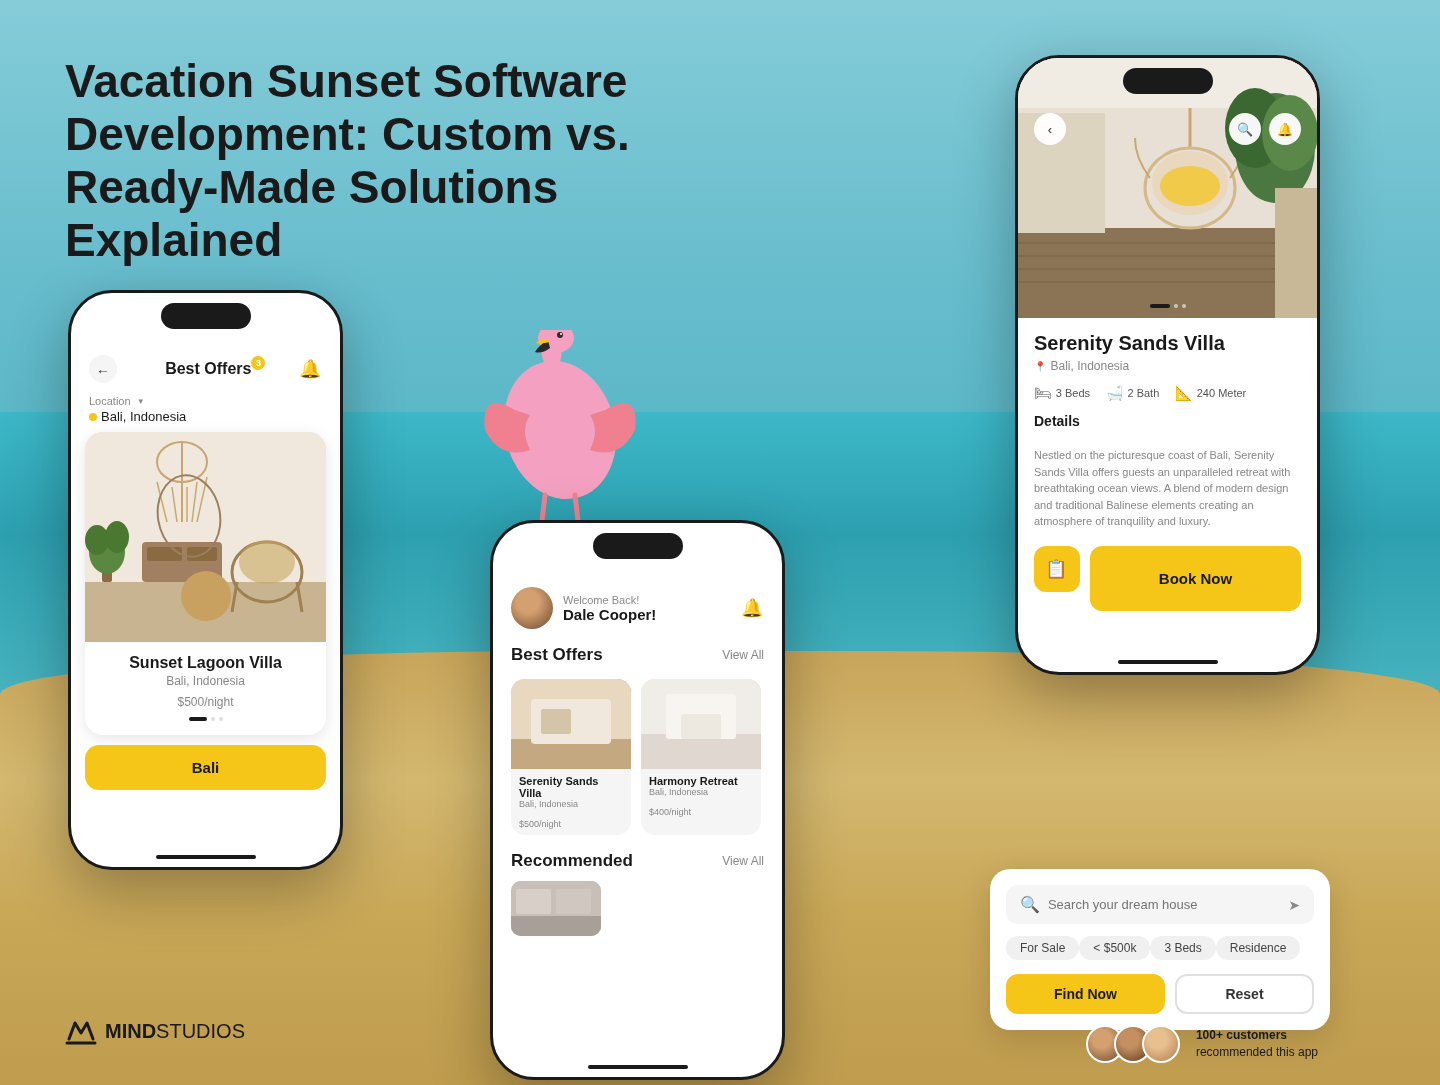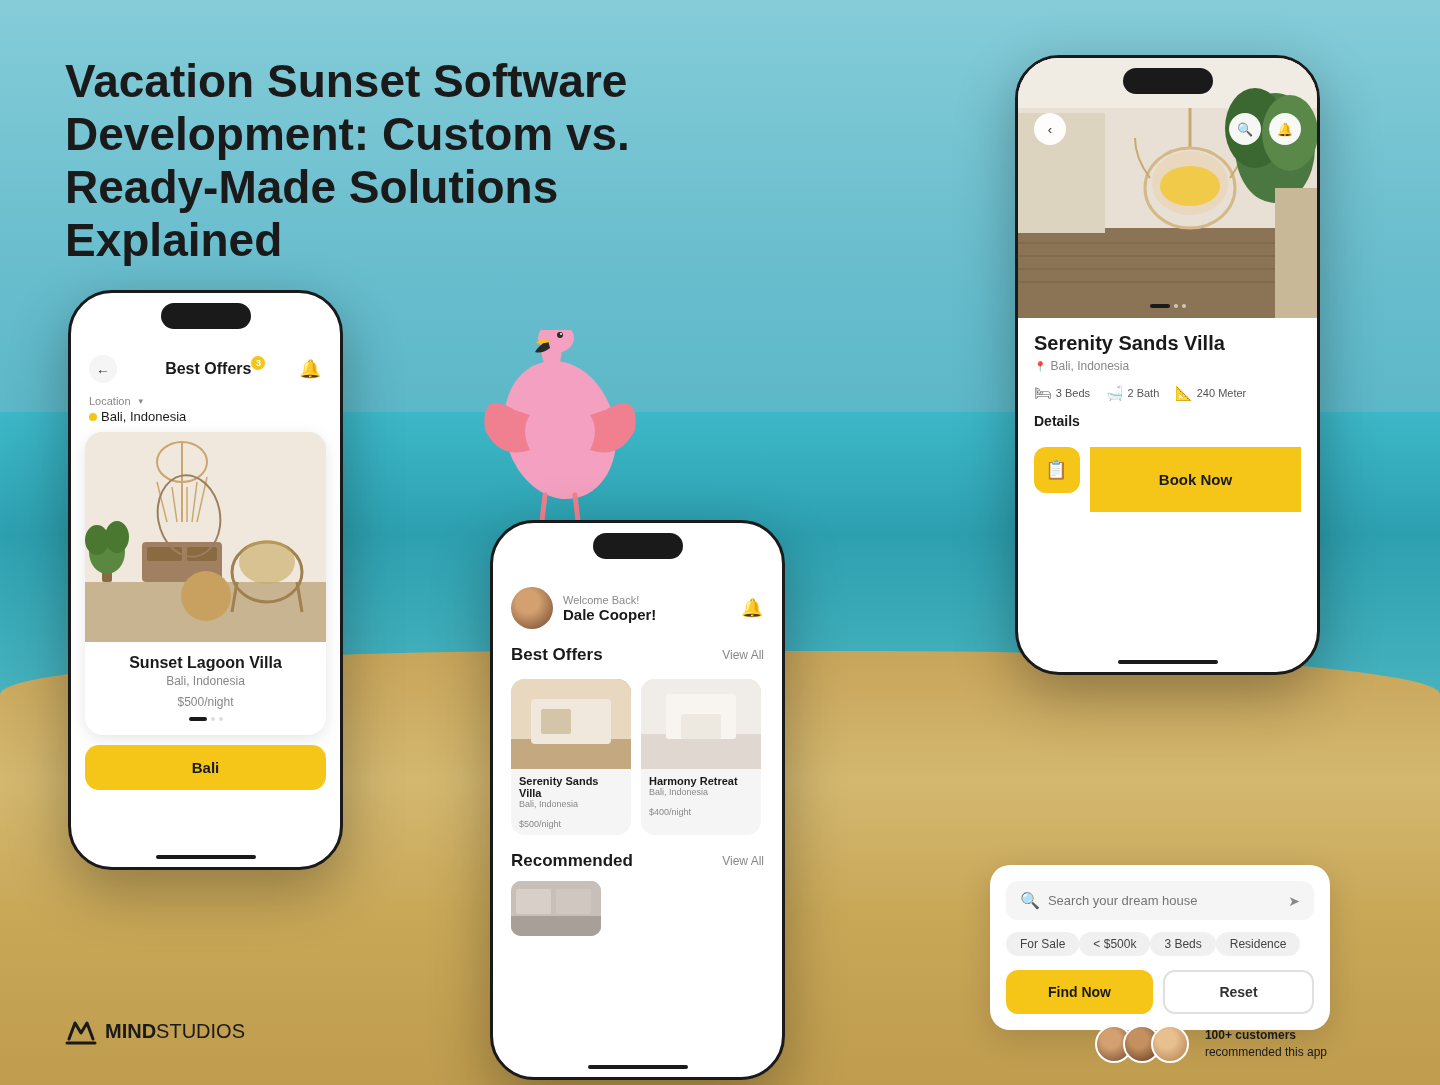--- a/index.html
+++ b/index.html
@@ -487,21 +487,21 @@
       align-items: center;
       justify-content: center;
       font-size: 18px;
       cursor: pointer;
       flex-shrink: 0;
     }
     .book-btn {
       flex: 1;
       background: #f5c518;
       border: none;
-      border-radius: 0;
+      border-radius: 12px;
       font-size: 15px;
       font-weight: 700;
       color: #1a1a1a;
       cursor: pointer;
       padding: 24px;
       text-align: center;
     }
 
     
     .search-widget {
@@ -562,31 +562,30 @@
       font-size: 14px;
       font-weight: 700;
       color: #1a1a1a;
       cursor: pointer;
     }
     .reset-btn {
       flex: 1;
       background: #fff;
       border: 2px solid #e0e0e0;
       border-radius: 12px;
-      padding: 12px;
       font-size: 14px;
       font-weight: 600;
       color: #333;
       cursor: pointer;
     }
 
     
     .social-proof {
       position: absolute;
-      right: 113px;
+      right: 122px;
       bottom: 22px;
       display: flex;
       align-items: center;
       gap: 16px;
     }
     .avatars-stack {
       display: flex;
     }
     .avatar-circle {
       width: 38px;
@@ -911,20 +910,21 @@
           <span class="spec-icon">🛁</span>
           <span>2 Bath</span>
         </div>
         <div class="spec-item">
           <span class="spec-icon">📐</span>
           <span>240 Meter</span>
         </div>
       </div>
 
       <div class="details-title">Details</div>
+      <div class="details-text">Nestled on the picturesque coast of Bali, Serenity Sands Villa offers guests an unparalleled retreat with breathtaking ocean views. A blend of modern design and traditional Balinese elements creating an atmosphere of tranquility and luxury.</div>
 
       <div class="right-actions">
         <div class="action-icon-btn">📋</div>
         <button class="book-btn">Book Now</button>
       </div>
     </div>
   </div>
   <div class="phone-bottom-bar"></div>
 </div>
 

